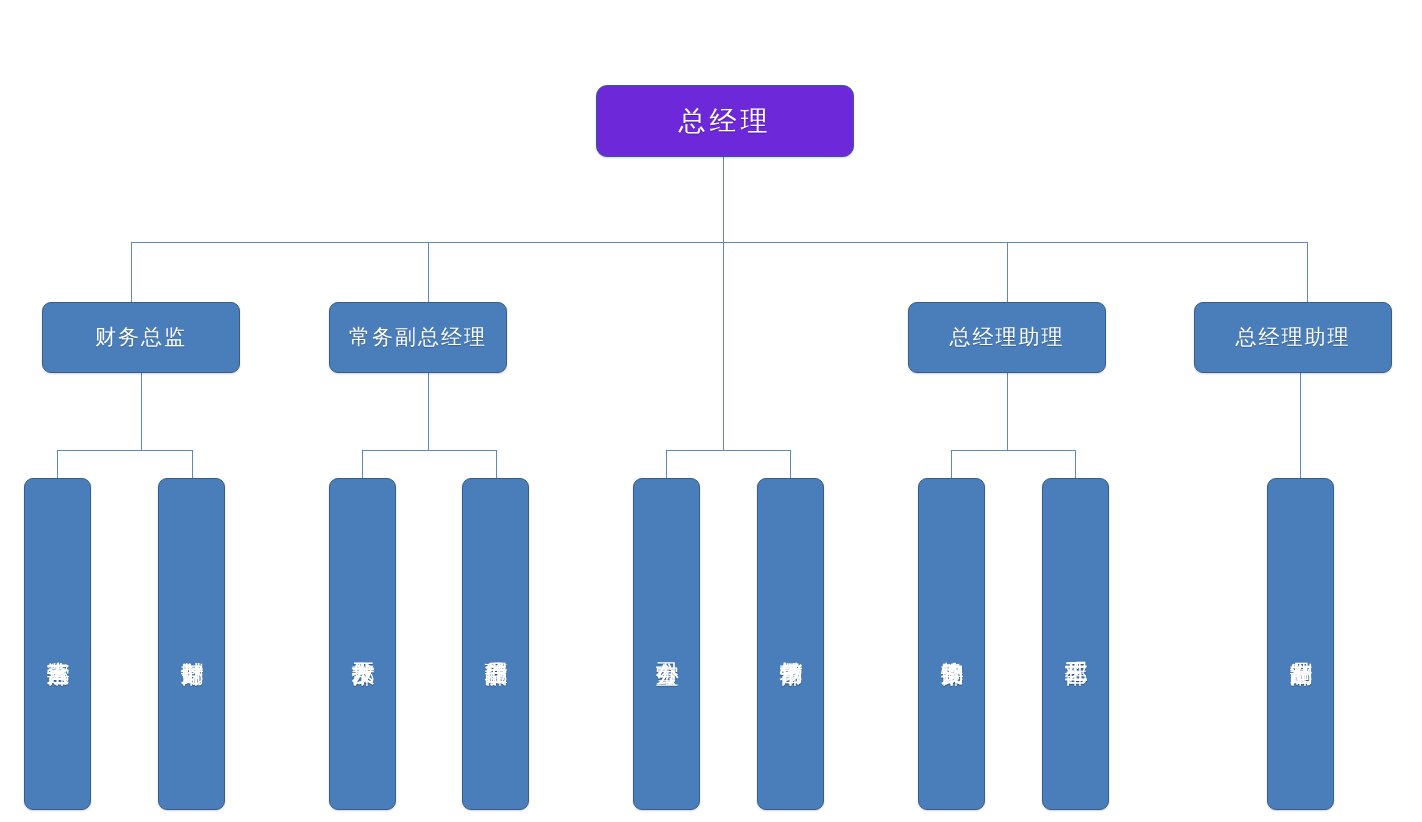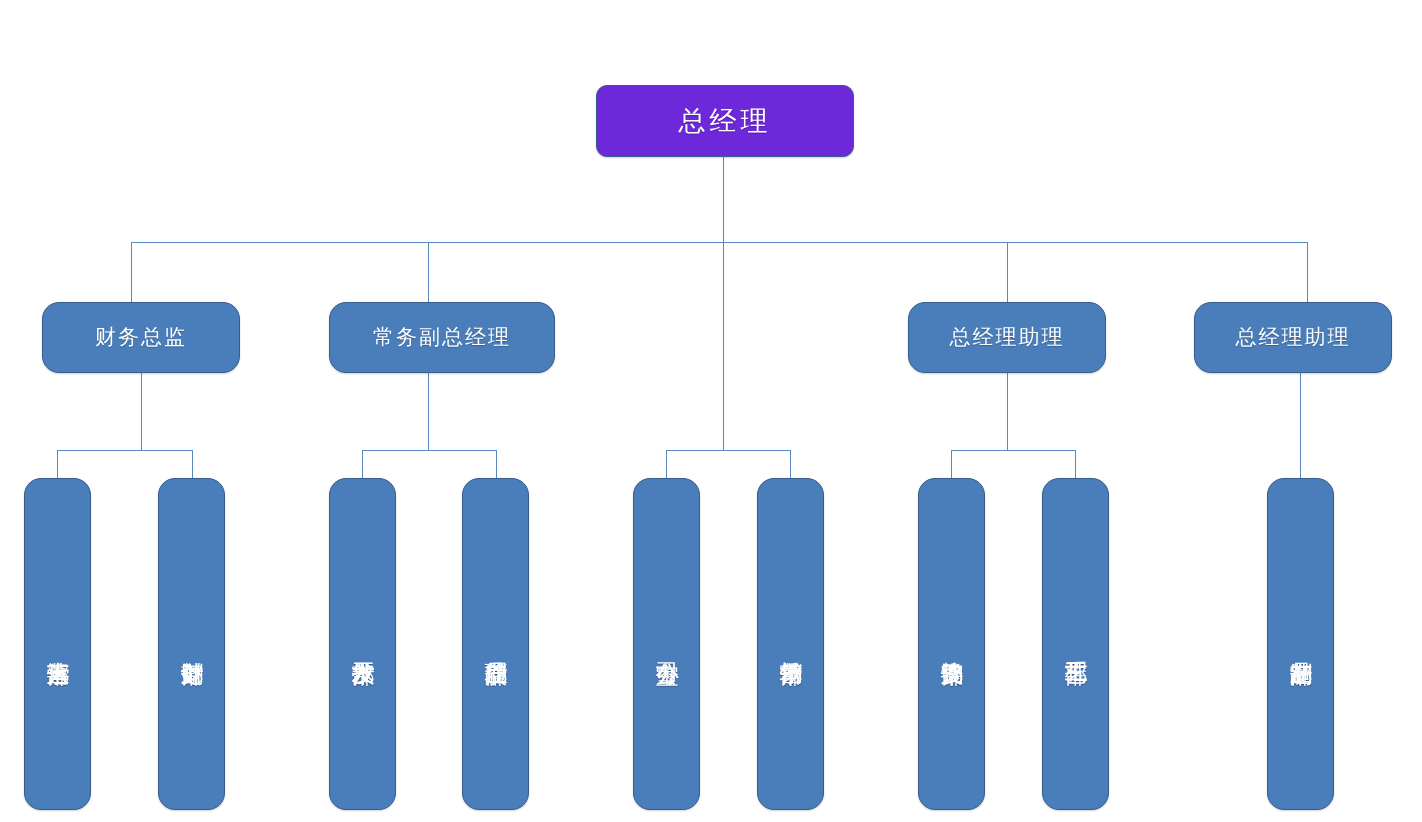--- a/index.html
+++ b/index.html
@@ -25,21 +25,21 @@
   }
   .conn.h { height: 1px; }
   .conn.v { width: 1px; }
 
   
   .node {
     position: absolute;
     box-sizing: border-box;
     background: #4a7ebb;
     border: 1.5px solid #385d8a;
-    border-radius: 17px;
+    border-radius: 9px;
     color: #ffffff;
     display: flex;
     align-items: center;
     justify-content: center;
     text-align: center;
     box-shadow: 0 1px 2px rgba(0,0,0,0.18);
   }
   .node-label {
     display: block;
     letter-spacing: 2px;
@@ -98,21 +98,21 @@
       <div class="conn v" style="left: 1075px; top: 450px; height: 28px; background: rgb(90, 137, 192);"></div>
       <div class="conn v" style="left: 1300px; top: 373px; height: 105px; background: rgb(90, 137, 192);"></div>
     </div>
   <div id="node-layer">
       <div class="node root" style="left: 596px; top: 85px; width: 258px; height: 72px; background: #6d28d9; border-color: rgb(56, 93, 138);">
         <span class="node-label" style="color: rgb(255, 255, 255);">总经理</span>
       </div>
       <div class="node mgr" style="left: 42px; top: 302px; width: 198px; height: 71px; background: rgb(74, 126, 187); border-color: rgb(56, 93, 138);">
         <span class="node-label" style="color: rgb(255, 255, 255);">财务总监</span>
       </div>
-      <div class="node mgr" style="left: 329px; top: 302px; width: 226px; height: 71px; background: rgb(74, 126, 187); border-color: rgb(56, 93, 138);">
+      <div class="node mgr" style="left: 329px; top: 302px; width: 178px; height: 71px; background: rgb(74, 126, 187); border-color: rgb(56, 93, 138);">
         <span class="node-label" style="color: rgb(255, 255, 255);">常务副总经理</span>
       </div>
       <div class="node mgr" style="left: 908px; top: 302px; width: 198px; height: 71px; background: rgb(74, 126, 187); border-color: rgb(56, 93, 138);">
         <span class="node-label" style="color: rgb(255, 255, 255);">总经理助理</span>
       </div>
       <div class="node mgr" style="left: 1194px; top: 302px; width: 198px; height: 71px; background: rgb(74, 126, 187); border-color: rgb(56, 93, 138);">
         <span class="node-label" style="color: rgb(255, 255, 255);">总经理助理</span>
       </div>
       <div class="node dept" style="left: 24px; top: 478px; width: 67px; height: 332px; background: rgb(74, 126, 187); border-color: rgb(56, 93, 138);">
         <span class="node-label" style="color: rgb(255, 255, 255);">运营人事部</span>

